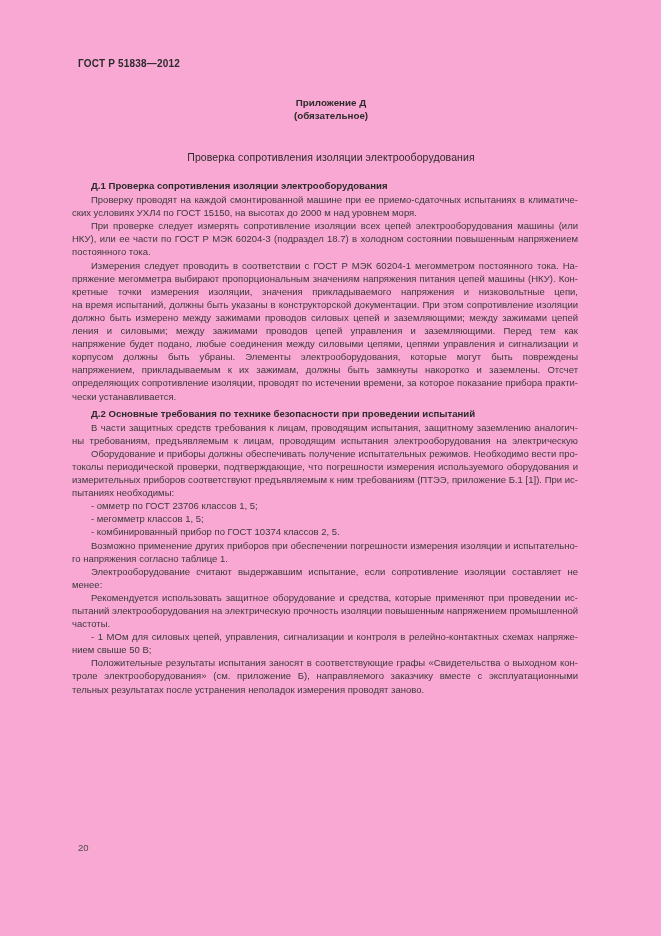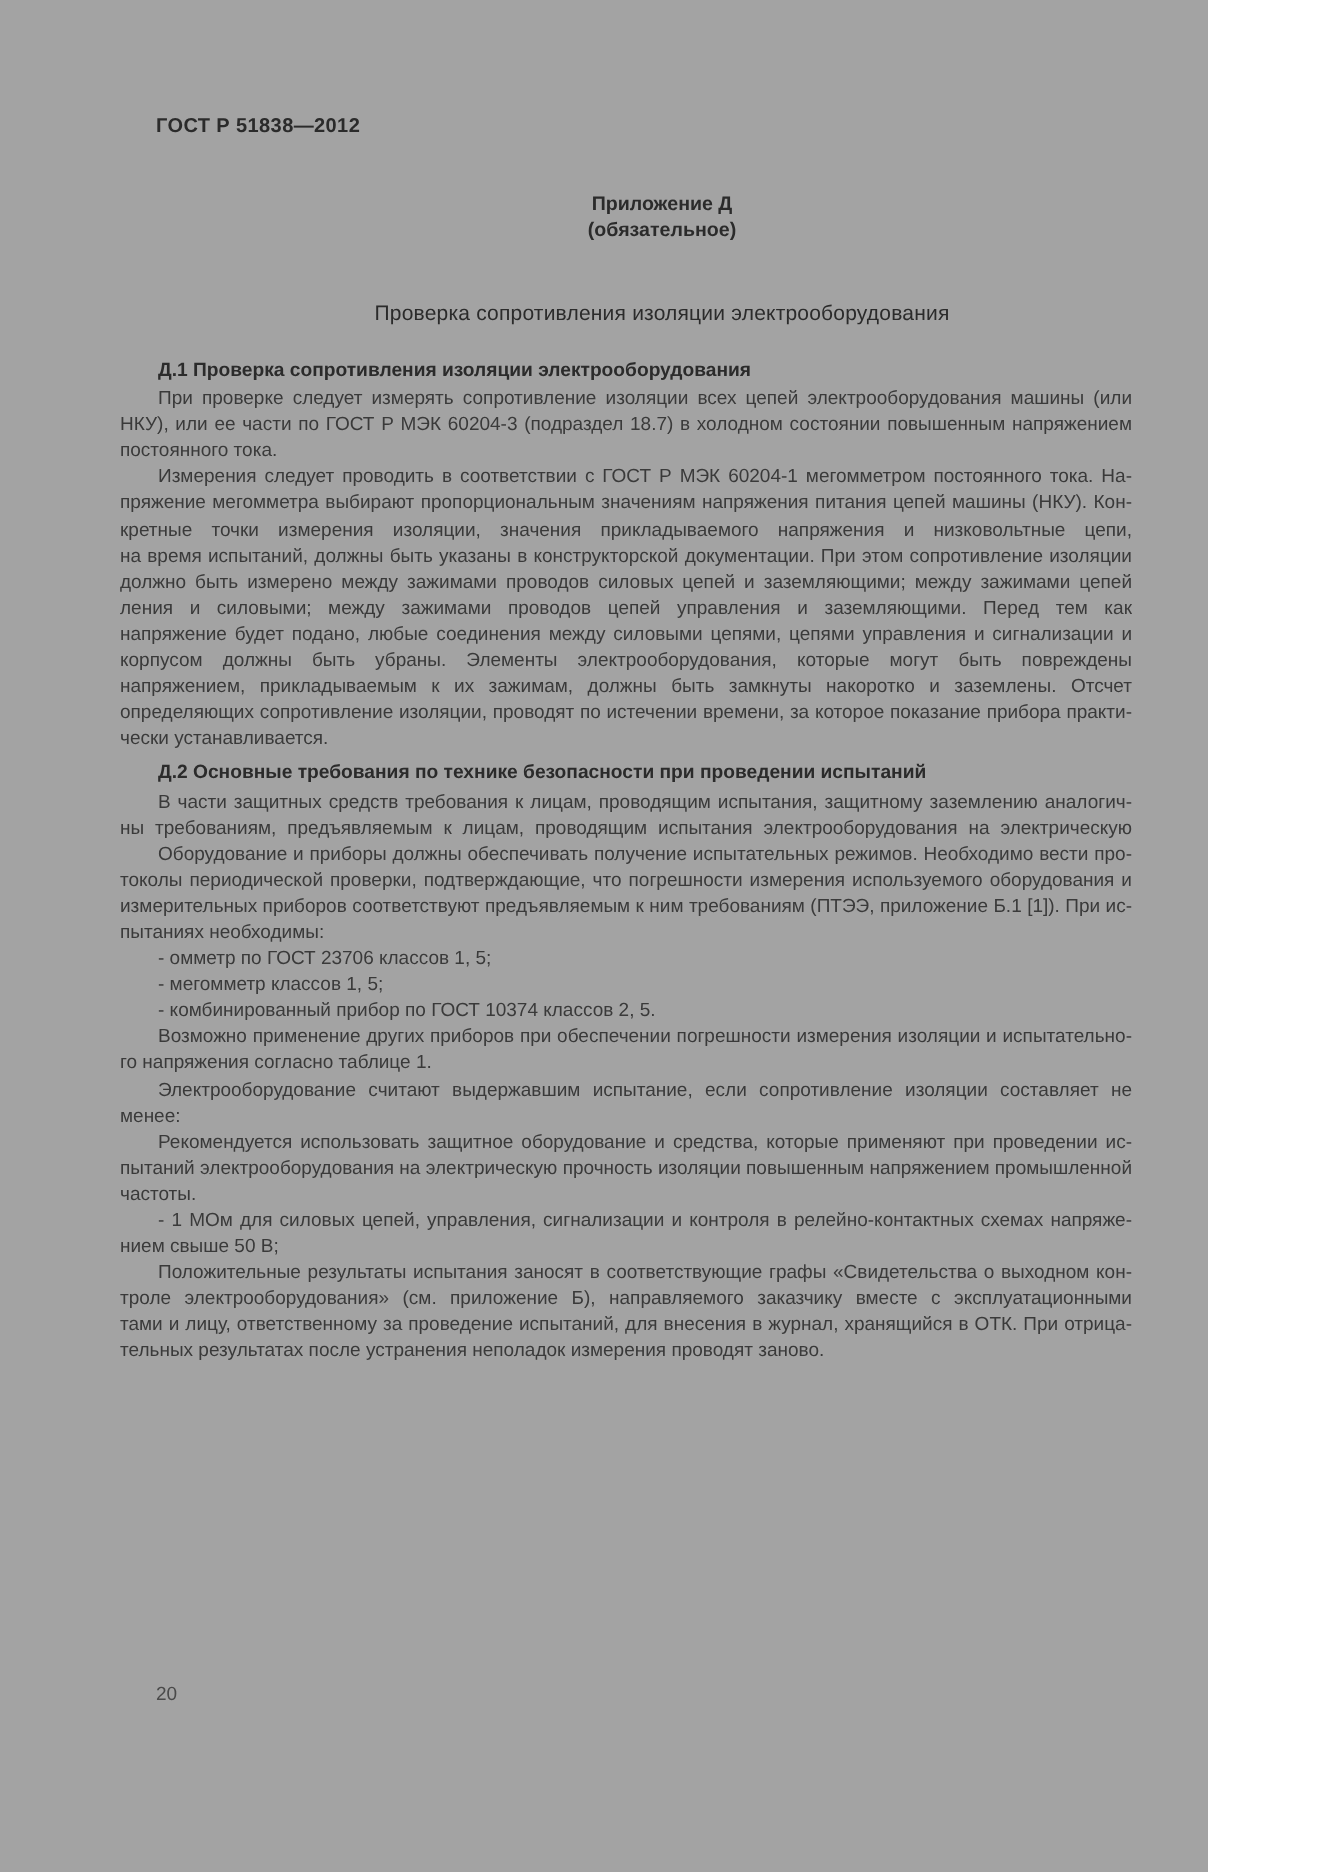--- a/index.html
+++ b/index.html
@@ -2,23 +2,23 @@
 <html><head>
 <meta charset="utf-8">
 <style>
   html, body {
     margin: 0;
     padding: 0;
     background: #ffffff;
   }
   .page {
     position: relative;
-    width: 604px;
+    width: 661px;
     height: 936px;
-    background: #a3a3a3;
+    background: #f9a8d4;
     font-family: "Liberation Sans", sans-serif;
     color: #3a3a3a;
     overflow: hidden;
   }
   .doc-code {
     position: absolute;
     left: 78px;
     top: 58px;
     font-size: 10px;
     font-weight: bold;
@@ -42,21 +42,21 @@
     top: 151px;
     width: 506px;
     text-align: center;
     font-size: 10.5px;
     font-weight: normal;
     color: #2b2b2b;
     letter-spacing: 0.1px;
   }
   .doc-body {
     position: absolute;
-    left: 60px;
+    left: 72px;
     top: 179px;
     width: 506px;
     font-size: 9.5px;
     line-height: 13.1px;
   }
   .subheading {
     font-weight: bold;
     font-size: 9.6px;
     color: #2b2b2b;
     text-indent: 19px;
@@ -97,20 +97,24 @@
 
   <div class="appendix">
     <div>Приложение Д</div>
     <div>(обязательное)</div>
   </div>
 
   <div class="main-heading">Проверка сопротивления изоляции электрооборудования</div>
 
   <div class="doc-body" id="doc-body">
       <div class="subheading first">Д.1 Проверка сопротивления изоляции электрооборудования</div>
+      <div class="para">
+        <div class="line first just">Проверку проводят на каждой смонтированной машине при ее приемо-сдаточных испытаниях в климатиче-</div>
+        <div class="line">ских условиях УХЛ4 по ГОСТ 15150, на высотах до 2000 м над уровнем моря.</div>
+      </div>
       <div class="para">
         <div class="line first just">При проверке следует измерять сопротивление изоляции всех цепей электрооборудования машины (или</div>
         <div class="line just">НКУ), или ее части по ГОСТ Р МЭК 60204-3 (подраздел 18.7) в холодном состоянии повышенным напряжением</div>
         <div class="line">постоянного тока.</div>
       </div>
       <div class="para">
         <div class="line first just">Измерения следует проводить в соответствии с ГОСТ Р МЭК 60204-1 мегомметром постоянного тока. На-</div>
         <div class="line just">пряжение мегомметра выбирают пропорциональным значениям напряжения питания цепей машины (НКУ). Кон-</div>
         <div class="line just">кретные точки измерения изоляции, значения прикладываемого напряжения и низковольтные цепи, отключаемые</div>
         <div class="line just">на время испытаний, должны быть указаны в конструкторской документации. При этом сопротивление изоляции</div>
@@ -155,19 +159,18 @@
         <div class="line just">пытаний электрооборудования на электрическую прочность изоляции повышенным напряжением промышленной</div>
         <div class="line">частоты.</div>
       </div>
       <div class="para">
         <div class="line first just">- 1 МОм для силовых цепей, управления, сигнализации и контроля в релейно-контактных схемах напряже-</div>
         <div class="line">нием свыше 50 В;</div>
       </div>
       <div class="para">
         <div class="line first just">Положительные результаты испытания заносят в соответствующие графы «Свидетельства о выходном кон-</div>
         <div class="line just">троле электрооборудования» (см. приложение Б), направляемого заказчику вместе с эксплуатационными докумен-</div>
-        <div class="line just">тами и лицу, ответственному за проведение испытаний, для внесения в журнал, хранящийся в ОТК. При отрица-</div>
         <div class="line">тельных результатах после устранения неполадок измерения проводят заново.</div>
       </div>
     </div>
 
   <div class="page-number">20</div>
 </div>
 
 </body></html>

